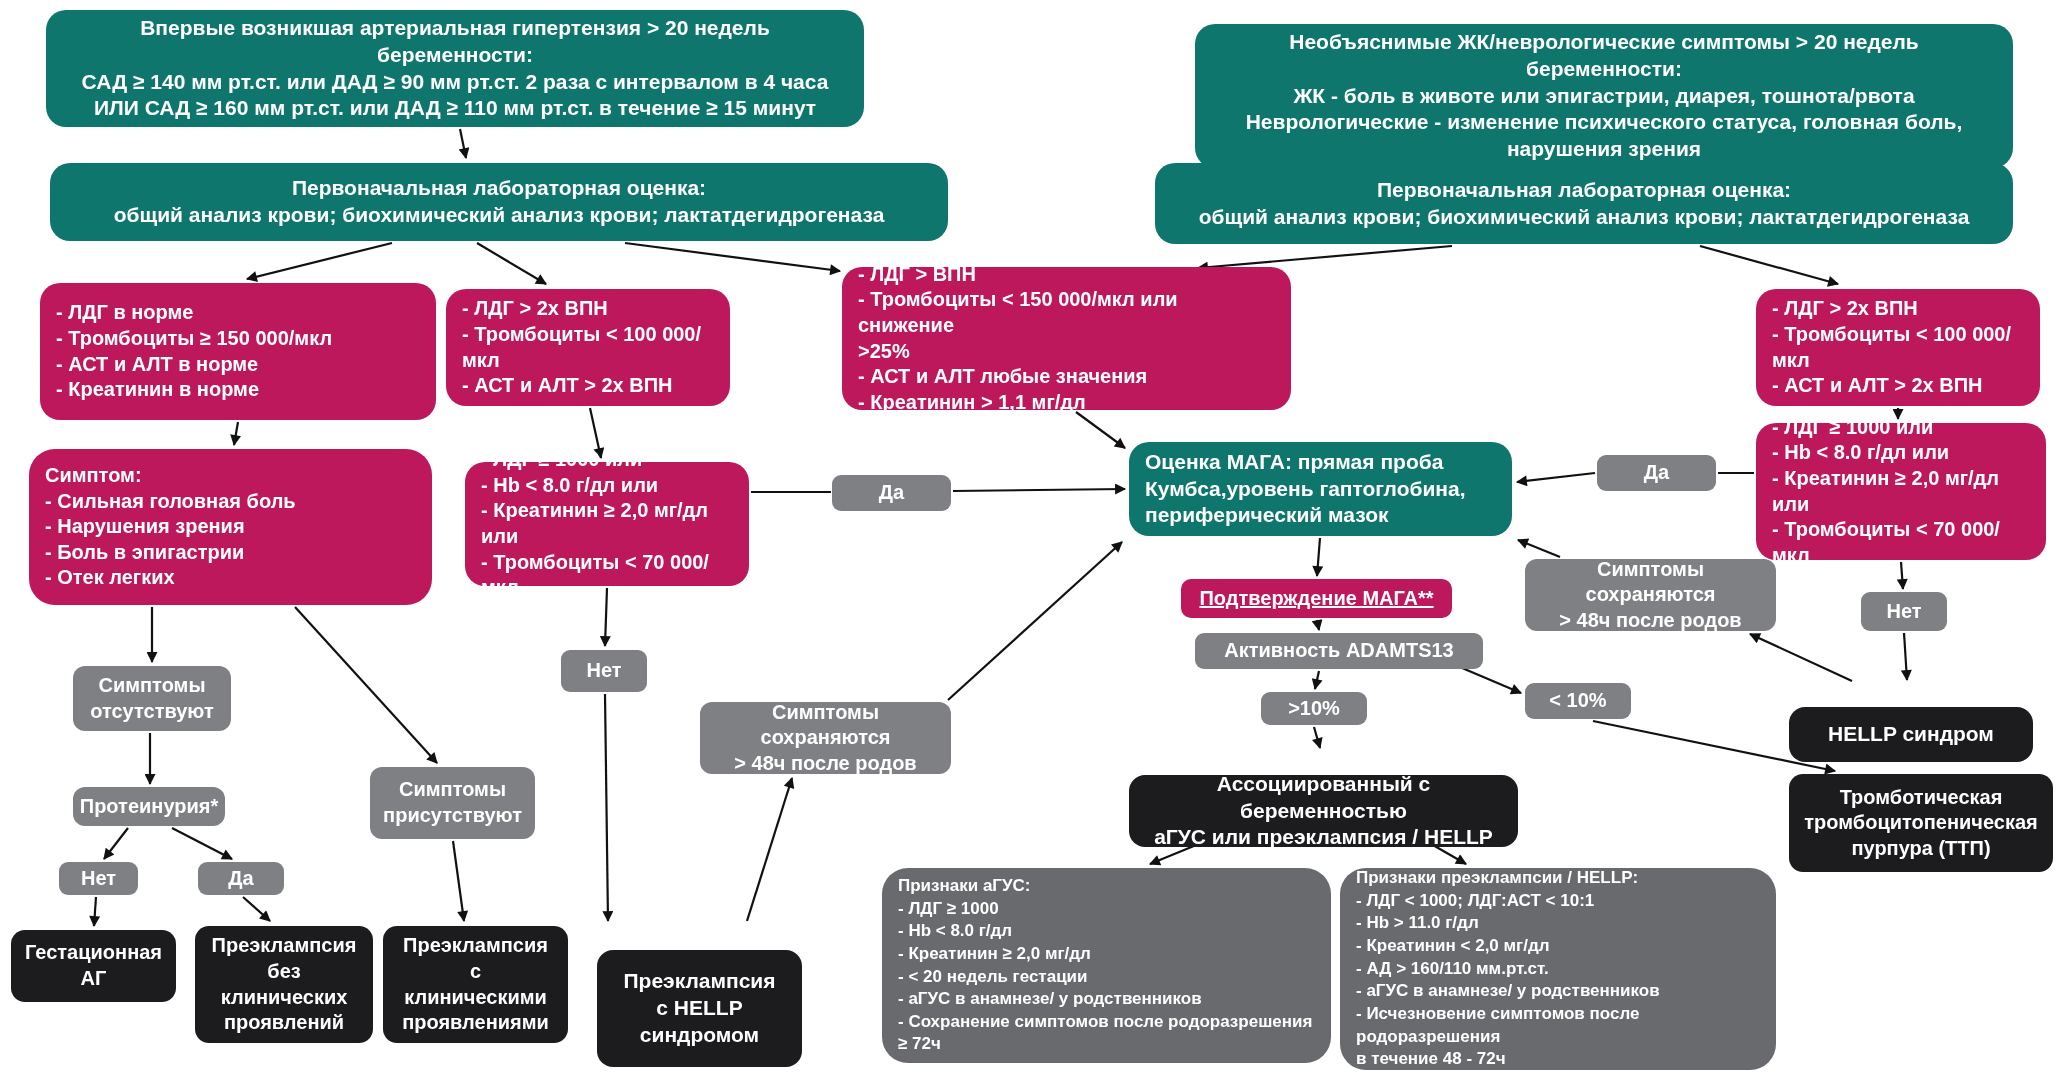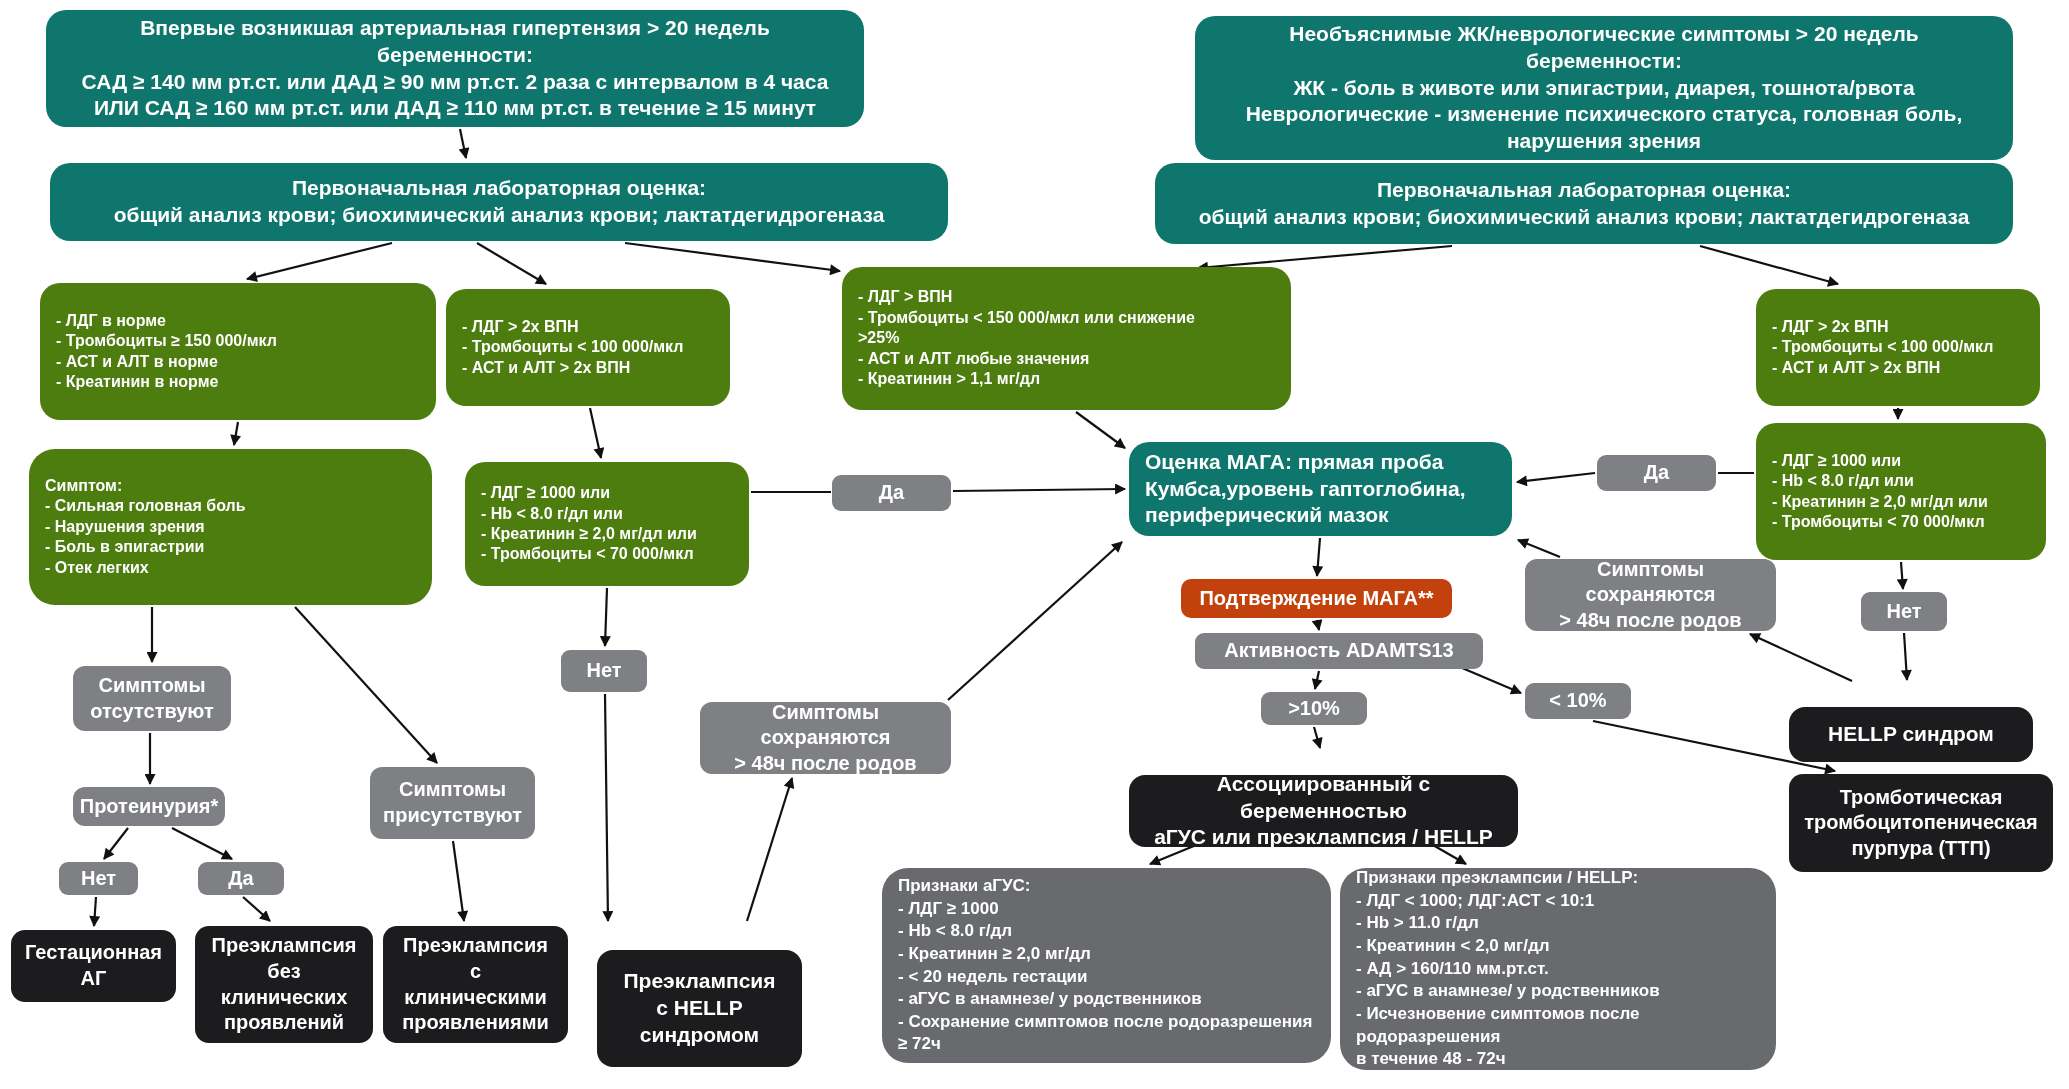--- a/index.html
+++ b/index.html
@@ -5,24 +5,24 @@
   html,body { margin:0; padding:0; background:#ffffff; font-family:"Liberation Sans", sans-serif; }
   .canvas { position:relative; width:2069px; height:1089px; background:#ffffff; overflow:hidden; }
   .arrows { position:absolute; left:0; top:0; width:2069px; height:1089px; }
   .node {
     position:absolute; box-sizing:border-box; color:#ffffff; font-weight:700;
     white-space:pre-line; display:flex; align-items:center; justify-content:center;
     text-align:center; border-radius:20px; padding:8px 16px; line-height:1.28;
   }
   .node.left { text-align:left; justify-content:flex-start; }
   .hdr    { background:#0f766e; font-size:21px; }
-  .crit   { background:#4d7c0f; font-size:16px; }
+  .crit   { background:#be185d; font-size:20px; }
   .lite   { background:#7e8083; font-size:20px; border-radius:12px; }
   .tiny   { background:#7e8083; font-size:20px; border-radius:9px; padding:12px 10px; }
-  .darker { background:#c2410c; font-size:20px; border-radius:10px; padding:4px 12px; }
+  .darker { background:#be185d; font-size:20px; border-radius:10px; padding:4px 12px;text-decoration:underline; }
   .blk    { background:#1c1c1e; font-size:20px; border-radius:14px; }
   .blk.big{ font-size:21px; border-radius:16px;margin-top:24px; }
   .note   { background:#686a6d; font-size:17px; border-radius:26px; line-height:1.33; }
   line { stroke:#111111; stroke-width:2.2; }
 </style>
 </head>
 <body>
 
 <div class="canvas">
 
@@ -69,21 +69,21 @@
     <line x1="128" y1="828" x2="104" y2="859" marker-end="url(#ah)"></line>
     <line x1="172" y1="828" x2="232" y2="859" marker-end="url(#ah)"></line>
     <line x1="96" y1="897" x2="94" y2="926" marker-end="url(#ah)"></line>
     <line x1="243" y1="897" x2="270" y2="921" marker-end="url(#ah)"></line>
     <line x1="453" y1="841" x2="464" y2="921" marker-end="url(#ah)"></line>
   </svg>
 
   <div class="node hdr" style="left:46px;top:10px;width:818px;height:117px">Впервые возникшая артериальная гипертензия &gt; 20 недель беременности:
 САД ≥ 140 мм рт.ст. или ДАД ≥  90 мм рт.ст. 2 раза с интервалом в 4 часа
 ИЛИ САД ≥ 160 мм рт.ст. или ДАД ≥ 110 мм рт.ст. в течение ≥ 15 минут</div>
-  <div class="node hdr" style="left:1195px;top:16px;width:818px;height:144px">Необъяснимые ЖК/неврологические симптомы &gt; 20 недель беременности:
+  <div class="node hdr" style="left:1195px;top:24px;width:818px;height:144px">Необъяснимые ЖК/неврологические симптомы &gt; 20 недель беременности:
 ЖК - боль в животе или эпигастрии, диарея, тошнота/рвота
 Неврологические - изменение психического статуса, головная боль,
 нарушения зрения</div>
 
   <div class="node hdr" style="left:50px;top:163px;width:898px;height:78px">Первоначальная лабораторная оценка:
 общий анализ крови; биохимический анализ крови; лактатдегидрогеназа</div>
   <div class="node hdr" style="left:1155px;top:163px;width:858px;height:81px">Первоначальная лабораторная оценка:
 общий анализ крови; биохимический анализ крови; лактатдегидрогеназа</div>
 
   <div class="node crit left" style="left:40px;top:283px;width:396px;height:137px">- ЛДГ в норме

